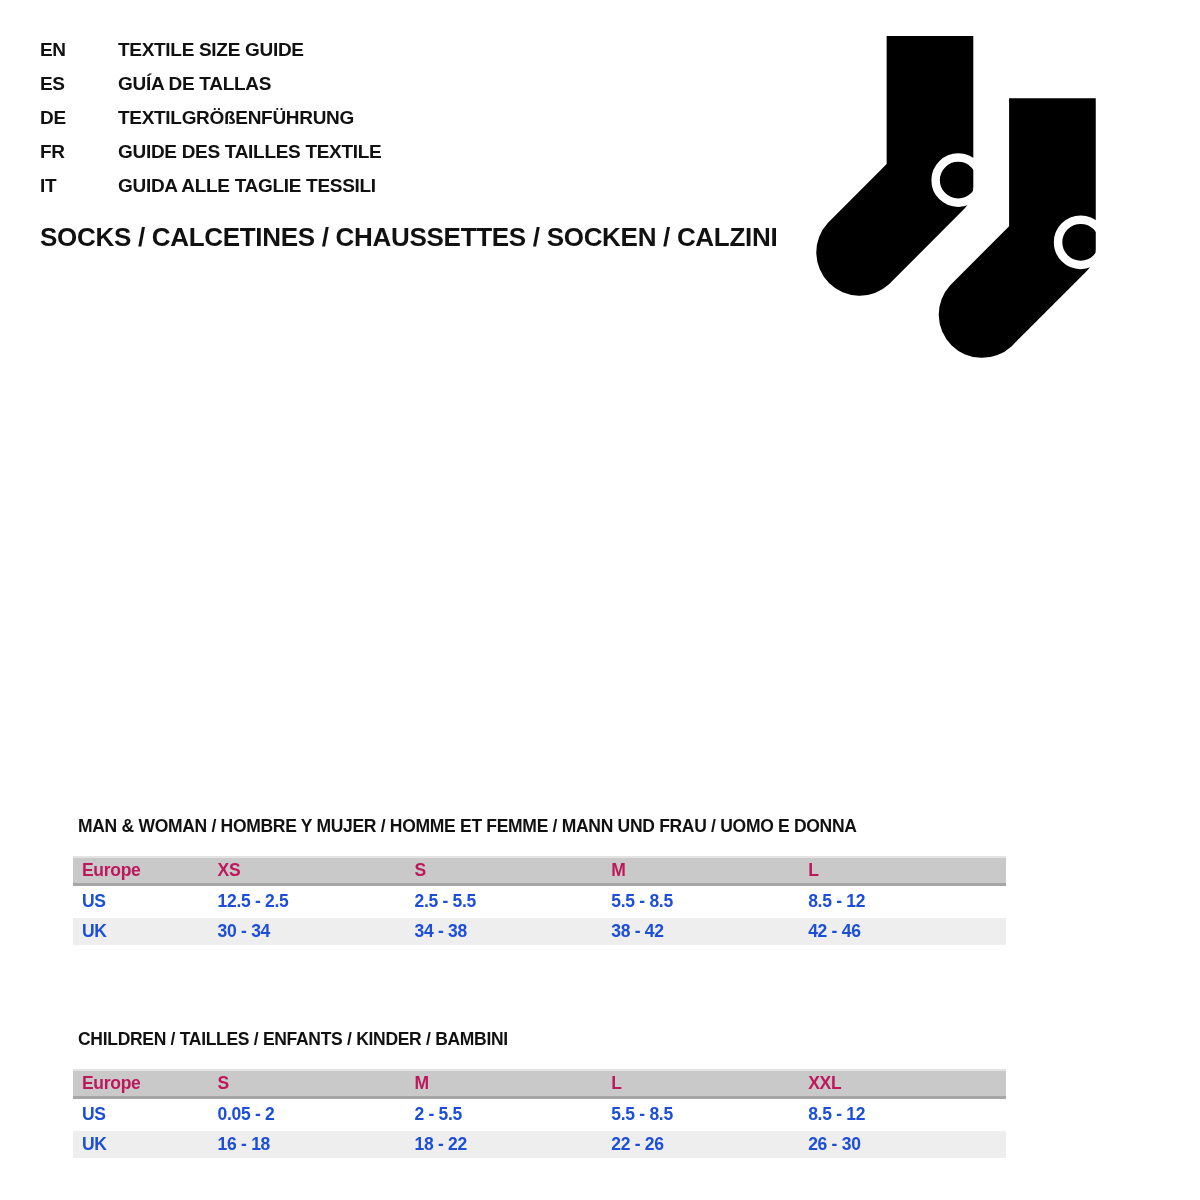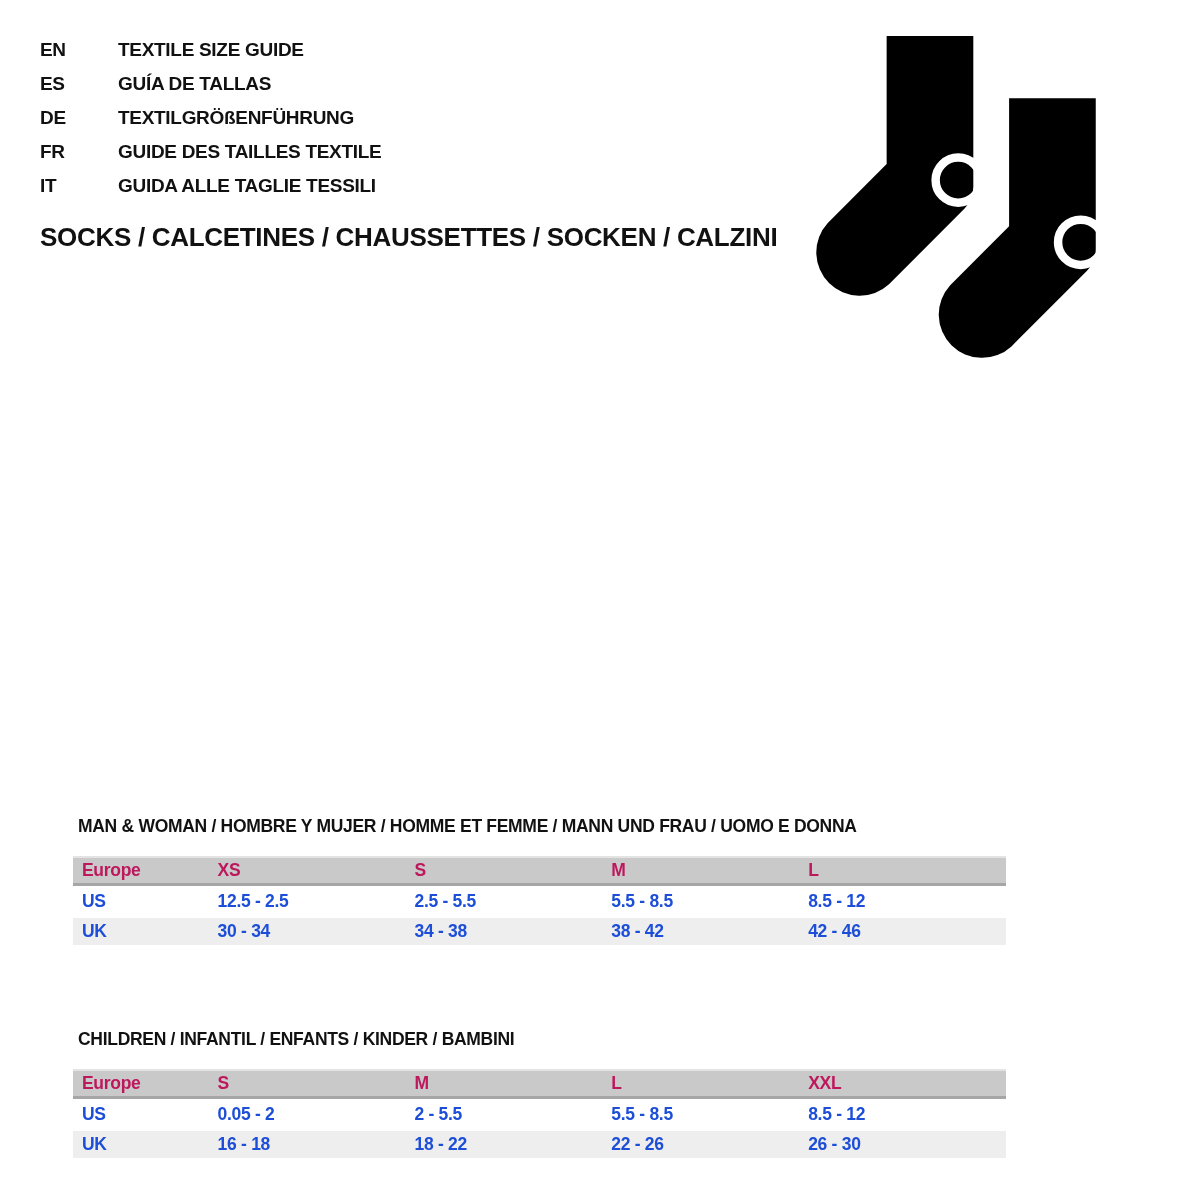--- a/index.html
+++ b/index.html
@@ -158,21 +158,21 @@
         <td>30 - 34</td>
         <td>34 - 38</td>
         <td>38 - 42</td>
         <td>42 - 46</td>
       </tr>
     </tbody>
   </table>
 </div>
 
 <div class="size-section" id="section-children">
-  <div class="table-title">CHILDREN / INFANTIL / ENFANTS / KINDER / BAMBINI</div>
+  <div class="table-title">CHILDREN / TAILLES / ENFANTS / KINDER / BAMBINI</div>
   <table>
     <colgroup>
       <col style="width:15.5%">
         <col style="width:21.1%">
         <col style="width:21.1%">
         <col style="width:21.1%">
         <col style="width:21.2%">
     </colgroup>
     <thead>
       <tr>

